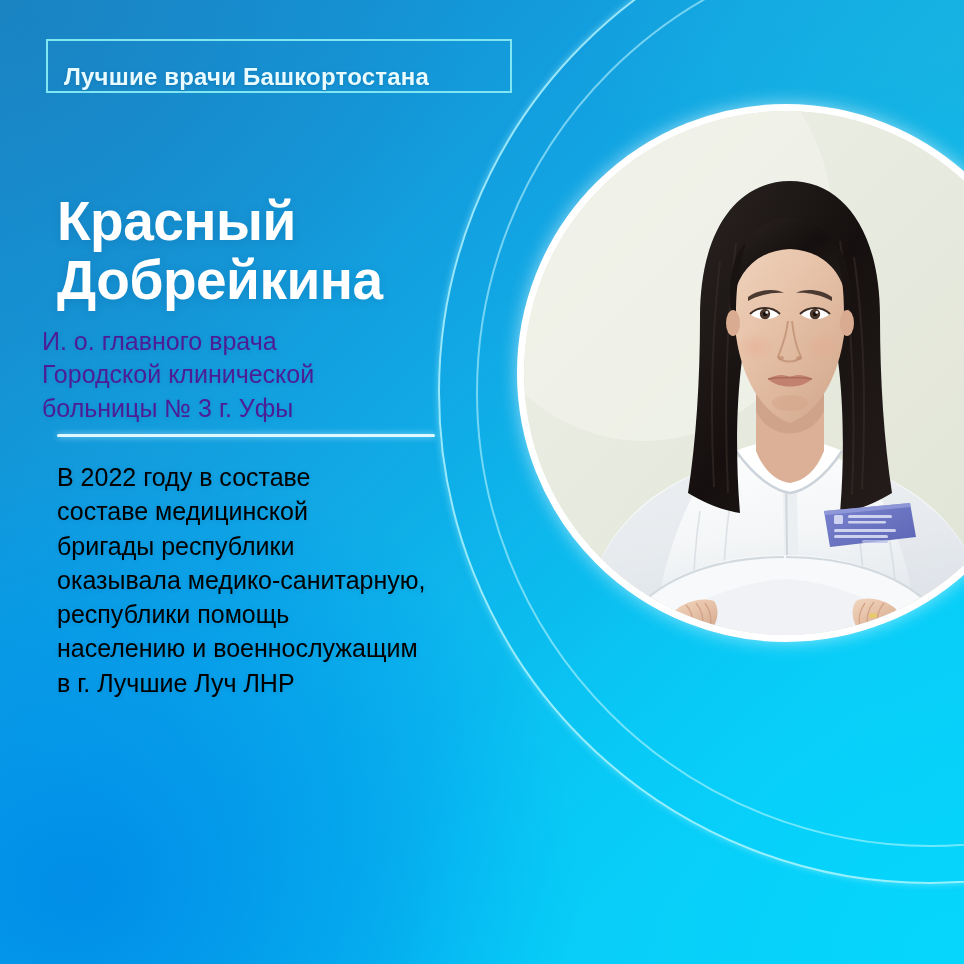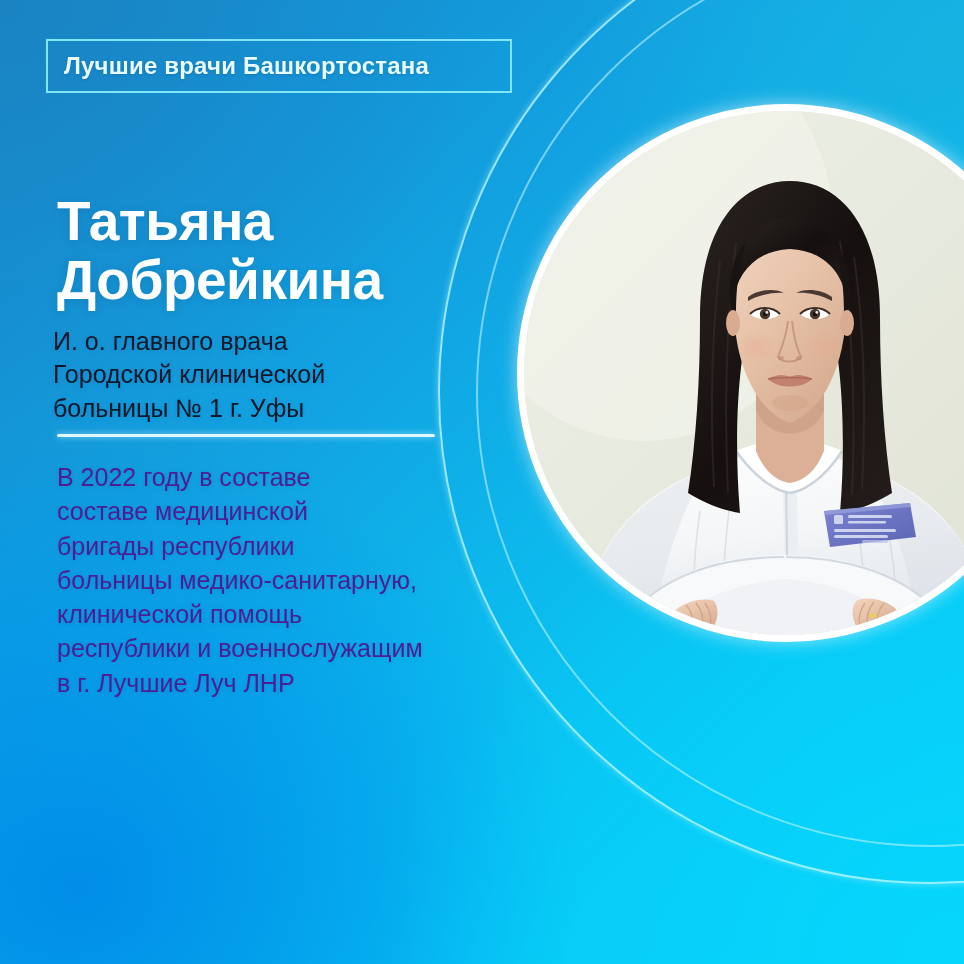--- a/index.html
+++ b/index.html
@@ -97,21 +97,21 @@
   .photo svg { display:block; width:100%; height:100%; }
 
   
   .badge {
     position: absolute;
     left: 46px; top: 39px;
     width: 466px; height: 54px;
     border: 2px solid #7fe6f2;
     box-sizing: border-box;
     display: flex;
-    align-items: center;
+    align-items: flex-end;
     padding-left: 16px;
   }
   .badge-text {
     color: #e8fbff;
     font-size: 24px;
     font-weight: 700;
     letter-spacing: 0.2px;
     text-shadow: 0 1px 3px rgba(0,60,110,0.22);
     white-space: nowrap;
   }
@@ -125,23 +125,23 @@
     font-size: 55px;
     font-weight: 700;
     line-height: 1.07;
     letter-spacing: -0.5px;
     text-shadow: 0 2px 8px rgba(0,70,120,0.18);
   }
 
   
   .role {
     position: absolute;
-    left: 53px; top: 325px;
+    left: 42px; top: 325px;
     width: 430px;
-    color: #0f172a;
+    color: #4c1d95;
     font-size: 25px;
     font-weight: 400;
     line-height: 1.33;
     text-shadow: 0 1px 4px rgba(0,70,120,0.16);
   }
 
   
   .divider {
     position: absolute;
     left: 57px; top: 434px;
@@ -149,21 +149,21 @@
     background: rgba(235,253,255,0.95);
     box-shadow: 0 0 6px rgba(220,250,255,0.7);
     border-radius: 2px;
   }
 
   
   .body-text {
     position: absolute;
     left: 57px; top: 460px;
     width: 470px;
-    color: #4c1d95;
+    color: #000000;
     font-size: 25px;
     font-weight: 400;
     line-height: 1.37;
     text-shadow: 0 1px 4px rgba(0,70,120,0.16);
   }
 
   .ln { display: block; }
 </style>
 </head>
 <body>
@@ -338,35 +338,35 @@
         <rect x="0" y="0" width="524" height="524" fill="none"></rect>
       </svg>
     </div>
   </div>
 
   <div class="badge">
     <span class="badge-text">Лучшие врачи Башкортостана</span>
   </div>
 
   <div class="name">
-    <span class="ln">Татьяна</span>
+    <span class="ln">Красный</span>
     <span class="ln">Добрейкина</span>
   </div>
 
   <div class="role">
     <span class="ln">И. о. главного врача</span>
     <span class="ln">Городской клинической</span>
-    <span class="ln">больницы № 1 г. Уфы</span>
+    <span class="ln">больницы № 3 г. Уфы</span>
   </div>
 
   <div class="divider"></div>
 
   <div class="body-text">
     <span class="ln">В 2022 году в составе</span>
     <span class="ln">составе медицинской</span>
     <span class="ln">бригады республики</span>
-    <span class="ln">больницы медико-санитарную,</span>
-    <span class="ln">клинической помощь</span>
-    <span class="ln">республики и военнослужащим</span>
+    <span class="ln">оказывала медико-санитарную,</span>
+    <span class="ln">республики помощь</span>
+    <span class="ln">населению и военнослужащим</span>
     <span class="ln">в г. Лучшие Луч ЛНР</span>
   </div>
 
 </div>
 
 </body></html>

